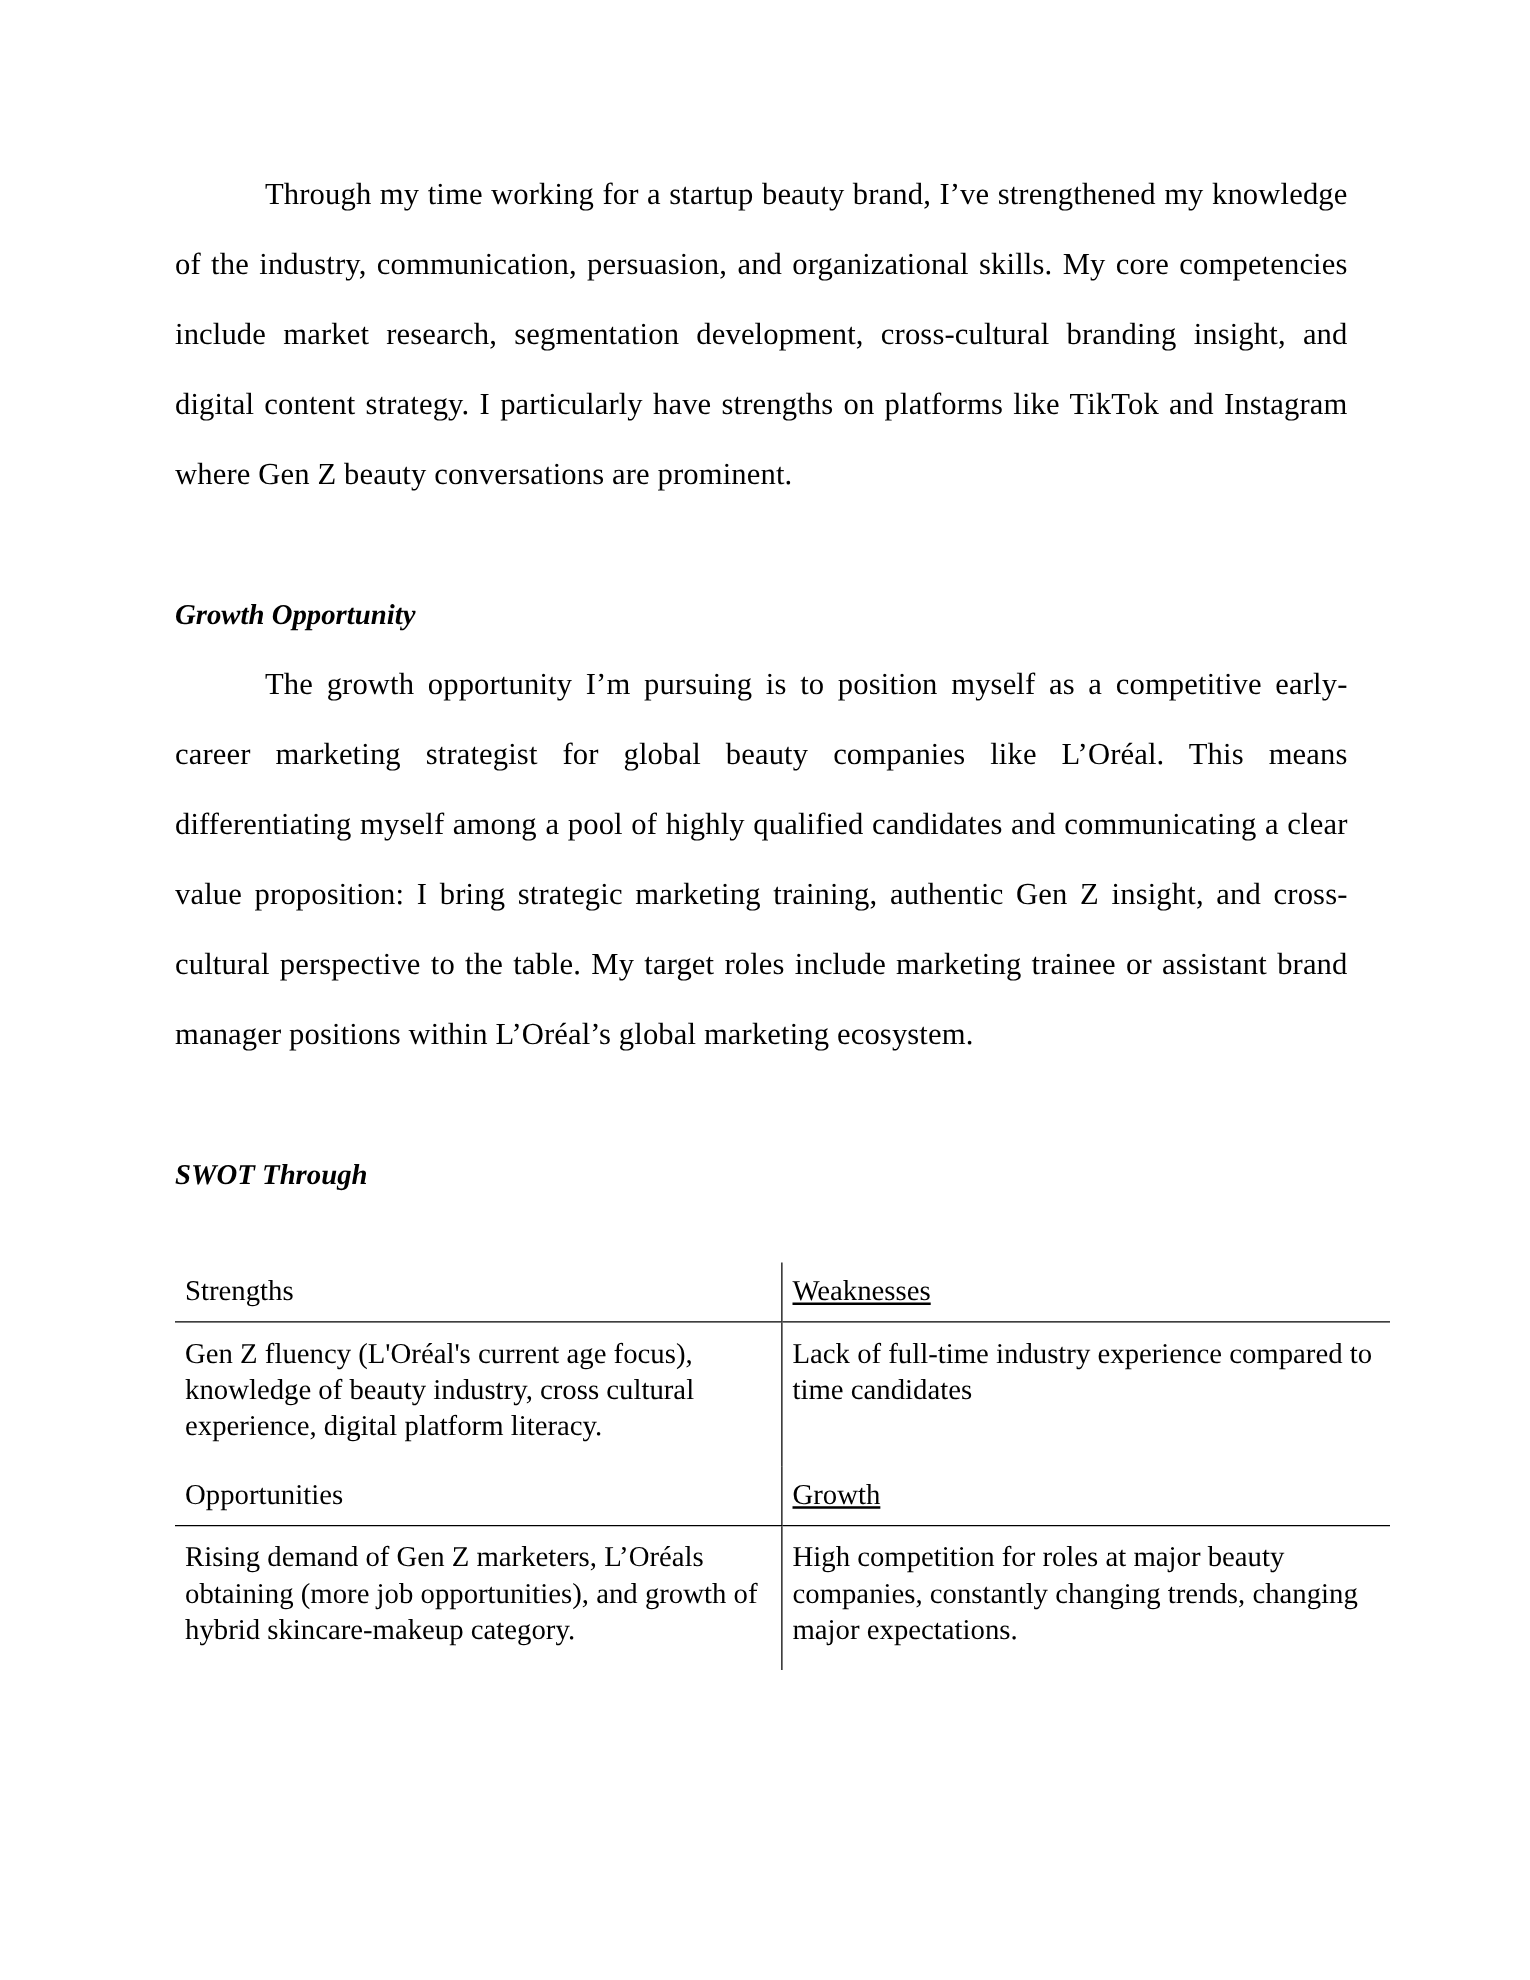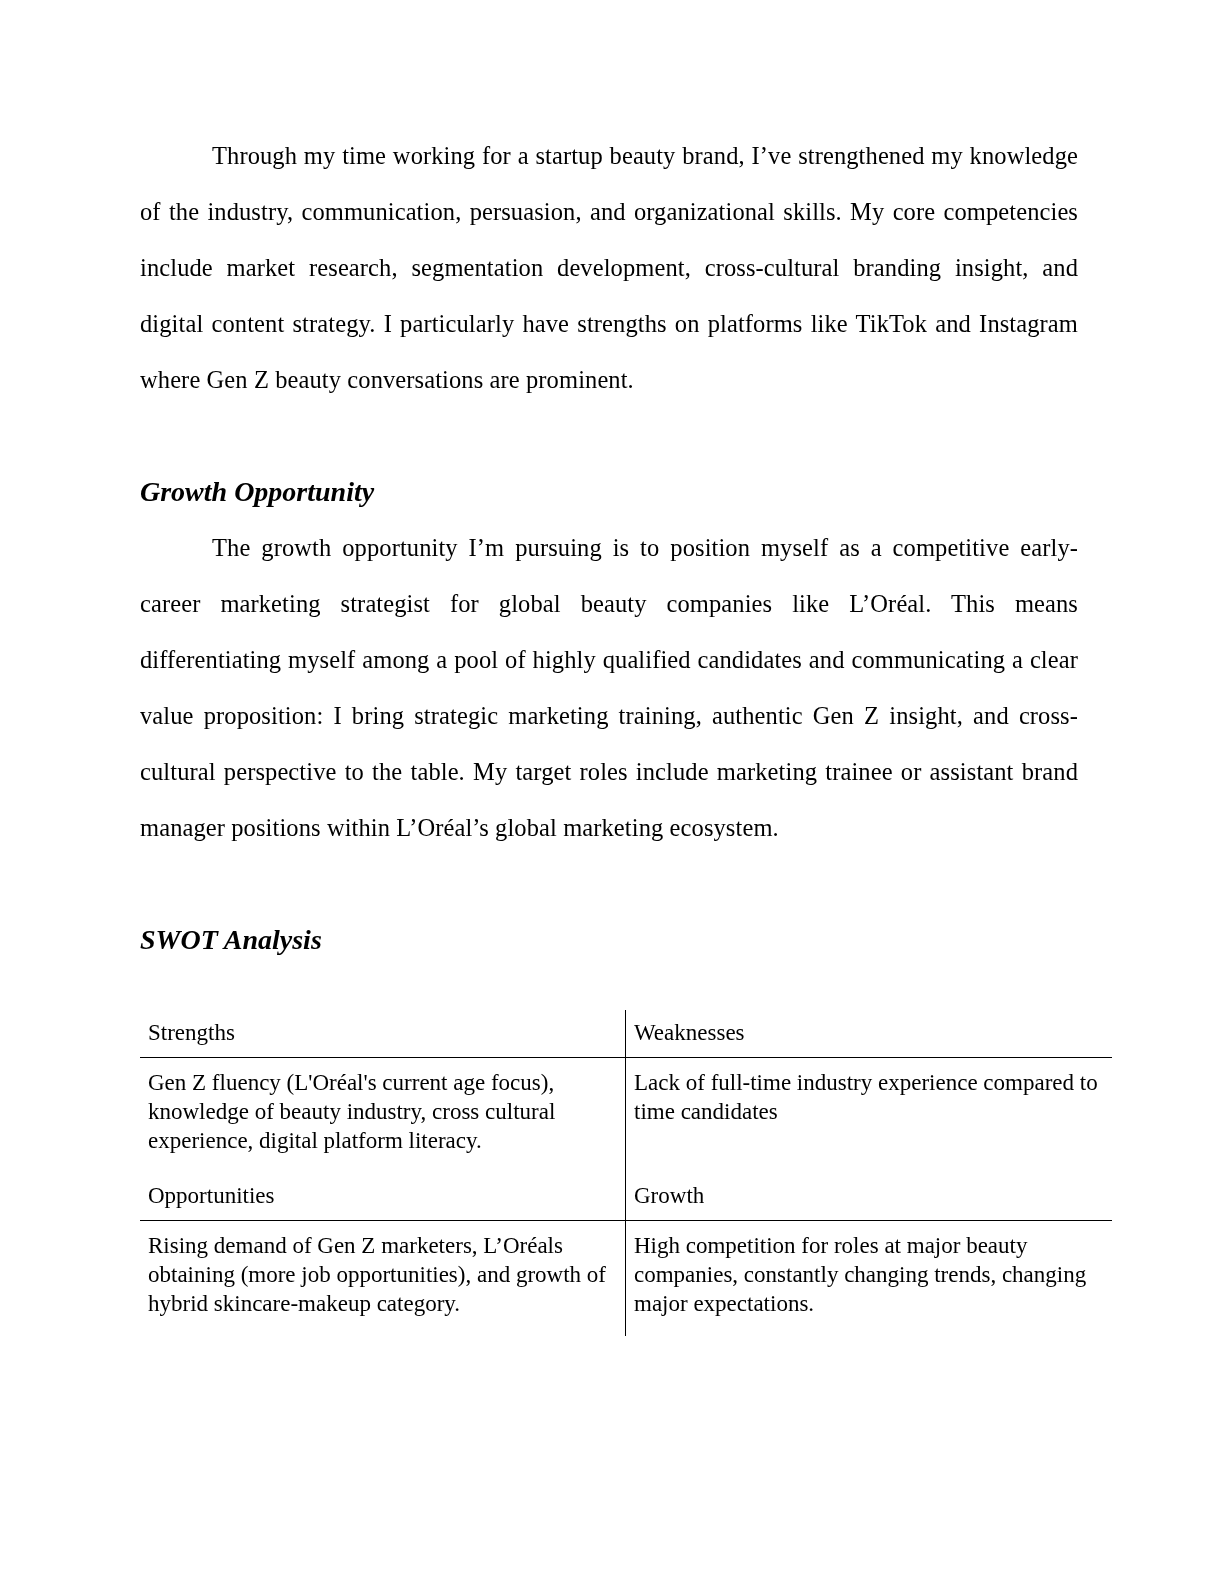--- a/index.html
+++ b/index.html
@@ -31,21 +31,21 @@
   }
   p.body-para {
     font-size: 24.5px;
     line-height: 56px;
     text-align: justify;
     text-indent: 72px;
     margin: 0 0 0 0;
     letter-spacing: 0.1px;
   }
   h2.section-heading {
-    font-size: 28px;
+    font-size: 23px;
     font-weight: bold;
     font-style: italic;
     margin: 0;
     line-height: 56px;
   }
   .gap-after-para { height: 56px; }
   .gap-small { height: 26px; }
   .intro-text {
     font-size: 24.5px;
     line-height: 35px;
@@ -71,40 +71,40 @@
     padding-bottom: 10px;
   }
   tr.header-row.with-rule td {
     border-bottom: 1.8px solid #000;
     margin-left: 12px;
   }
   tr.body-row td {
     padding-top: 10px;
     padding-bottom: 18px;
   }
-  tr.header-row td.col-right { border-left: 1.6px solid #000; }
+  tr.header-row td.col-right { border-left: 1.6px solid #000; text-decoration: underline; }
   .cell-text { display: block; }
 </style>
 </head>
 <body>
 
 <div class="page">
   <div class="content">
 
     <p class="body-para">Through my time working for a startup beauty brand, I’ve strengthened my knowledge of the industry, communication, persuasion, and organizational skills. My core competencies include market research, segmentation development, cross-cultural branding insight, and digital content strategy. I particularly have strengths on platforms like TikTok and Instagram where Gen Z beauty conversations are prominent.</p>
 
     <div class="gap-after-para"></div>
 
     <h2 class="section-heading">Growth Opportunity</h2>
 
     <p class="body-para">The growth opportunity I’m pursuing is to position myself as a competitive early-career marketing strategist for global beauty companies like L’Oréal. This means differentiating myself among a pool of highly qualified candidates and communicating a clear value proposition: I bring strategic marketing training, authentic Gen Z insight, and cross-cultural perspective to the table. My target roles include marketing trainee or assistant brand manager positions within L’Oréal’s global marketing ecosystem.</p>
 
     <div class="gap-after-para"></div>
 
-    <h2 class="section-heading">SWOT Analysis</h2>
+    <h2 class="section-heading">SWOT Through</h2>
 
     <div class="gap-small"></div>
 
 
     <table class="swot">
       <tbody>
         <tr class="header-row with-rule">
           <td class="col-left">
             <span class="cell-text">Strengths</span>
           </td>

